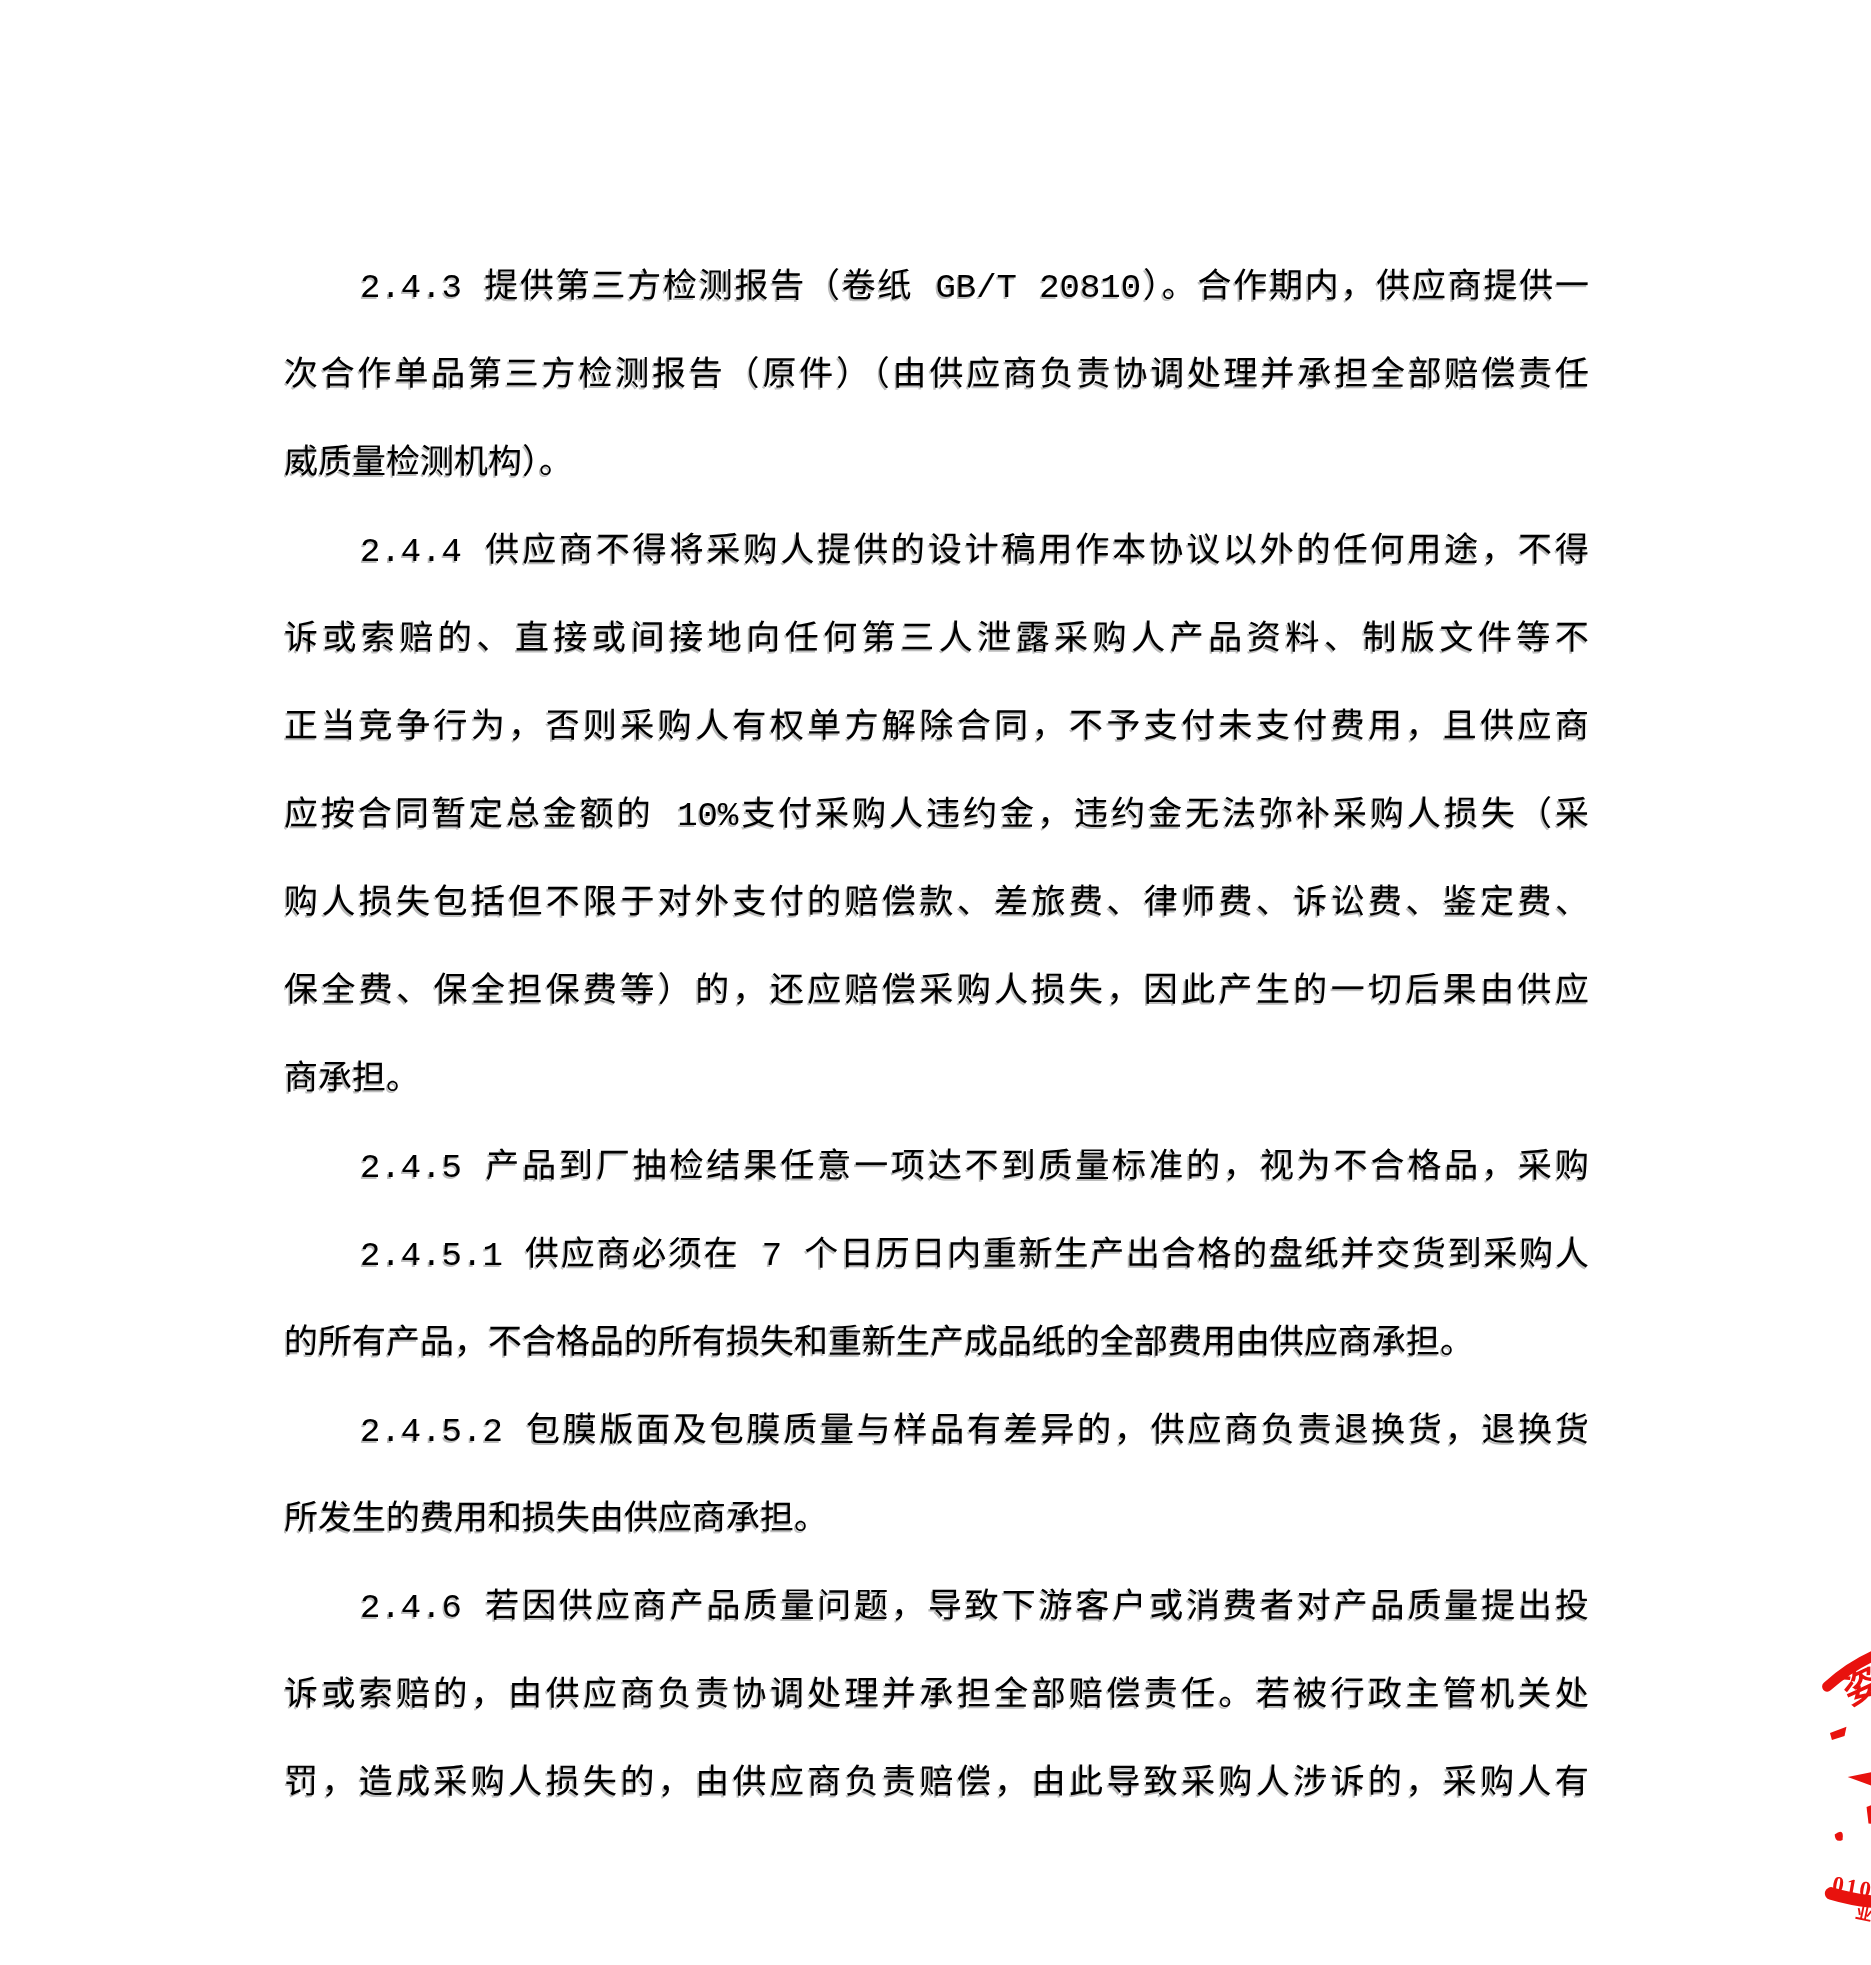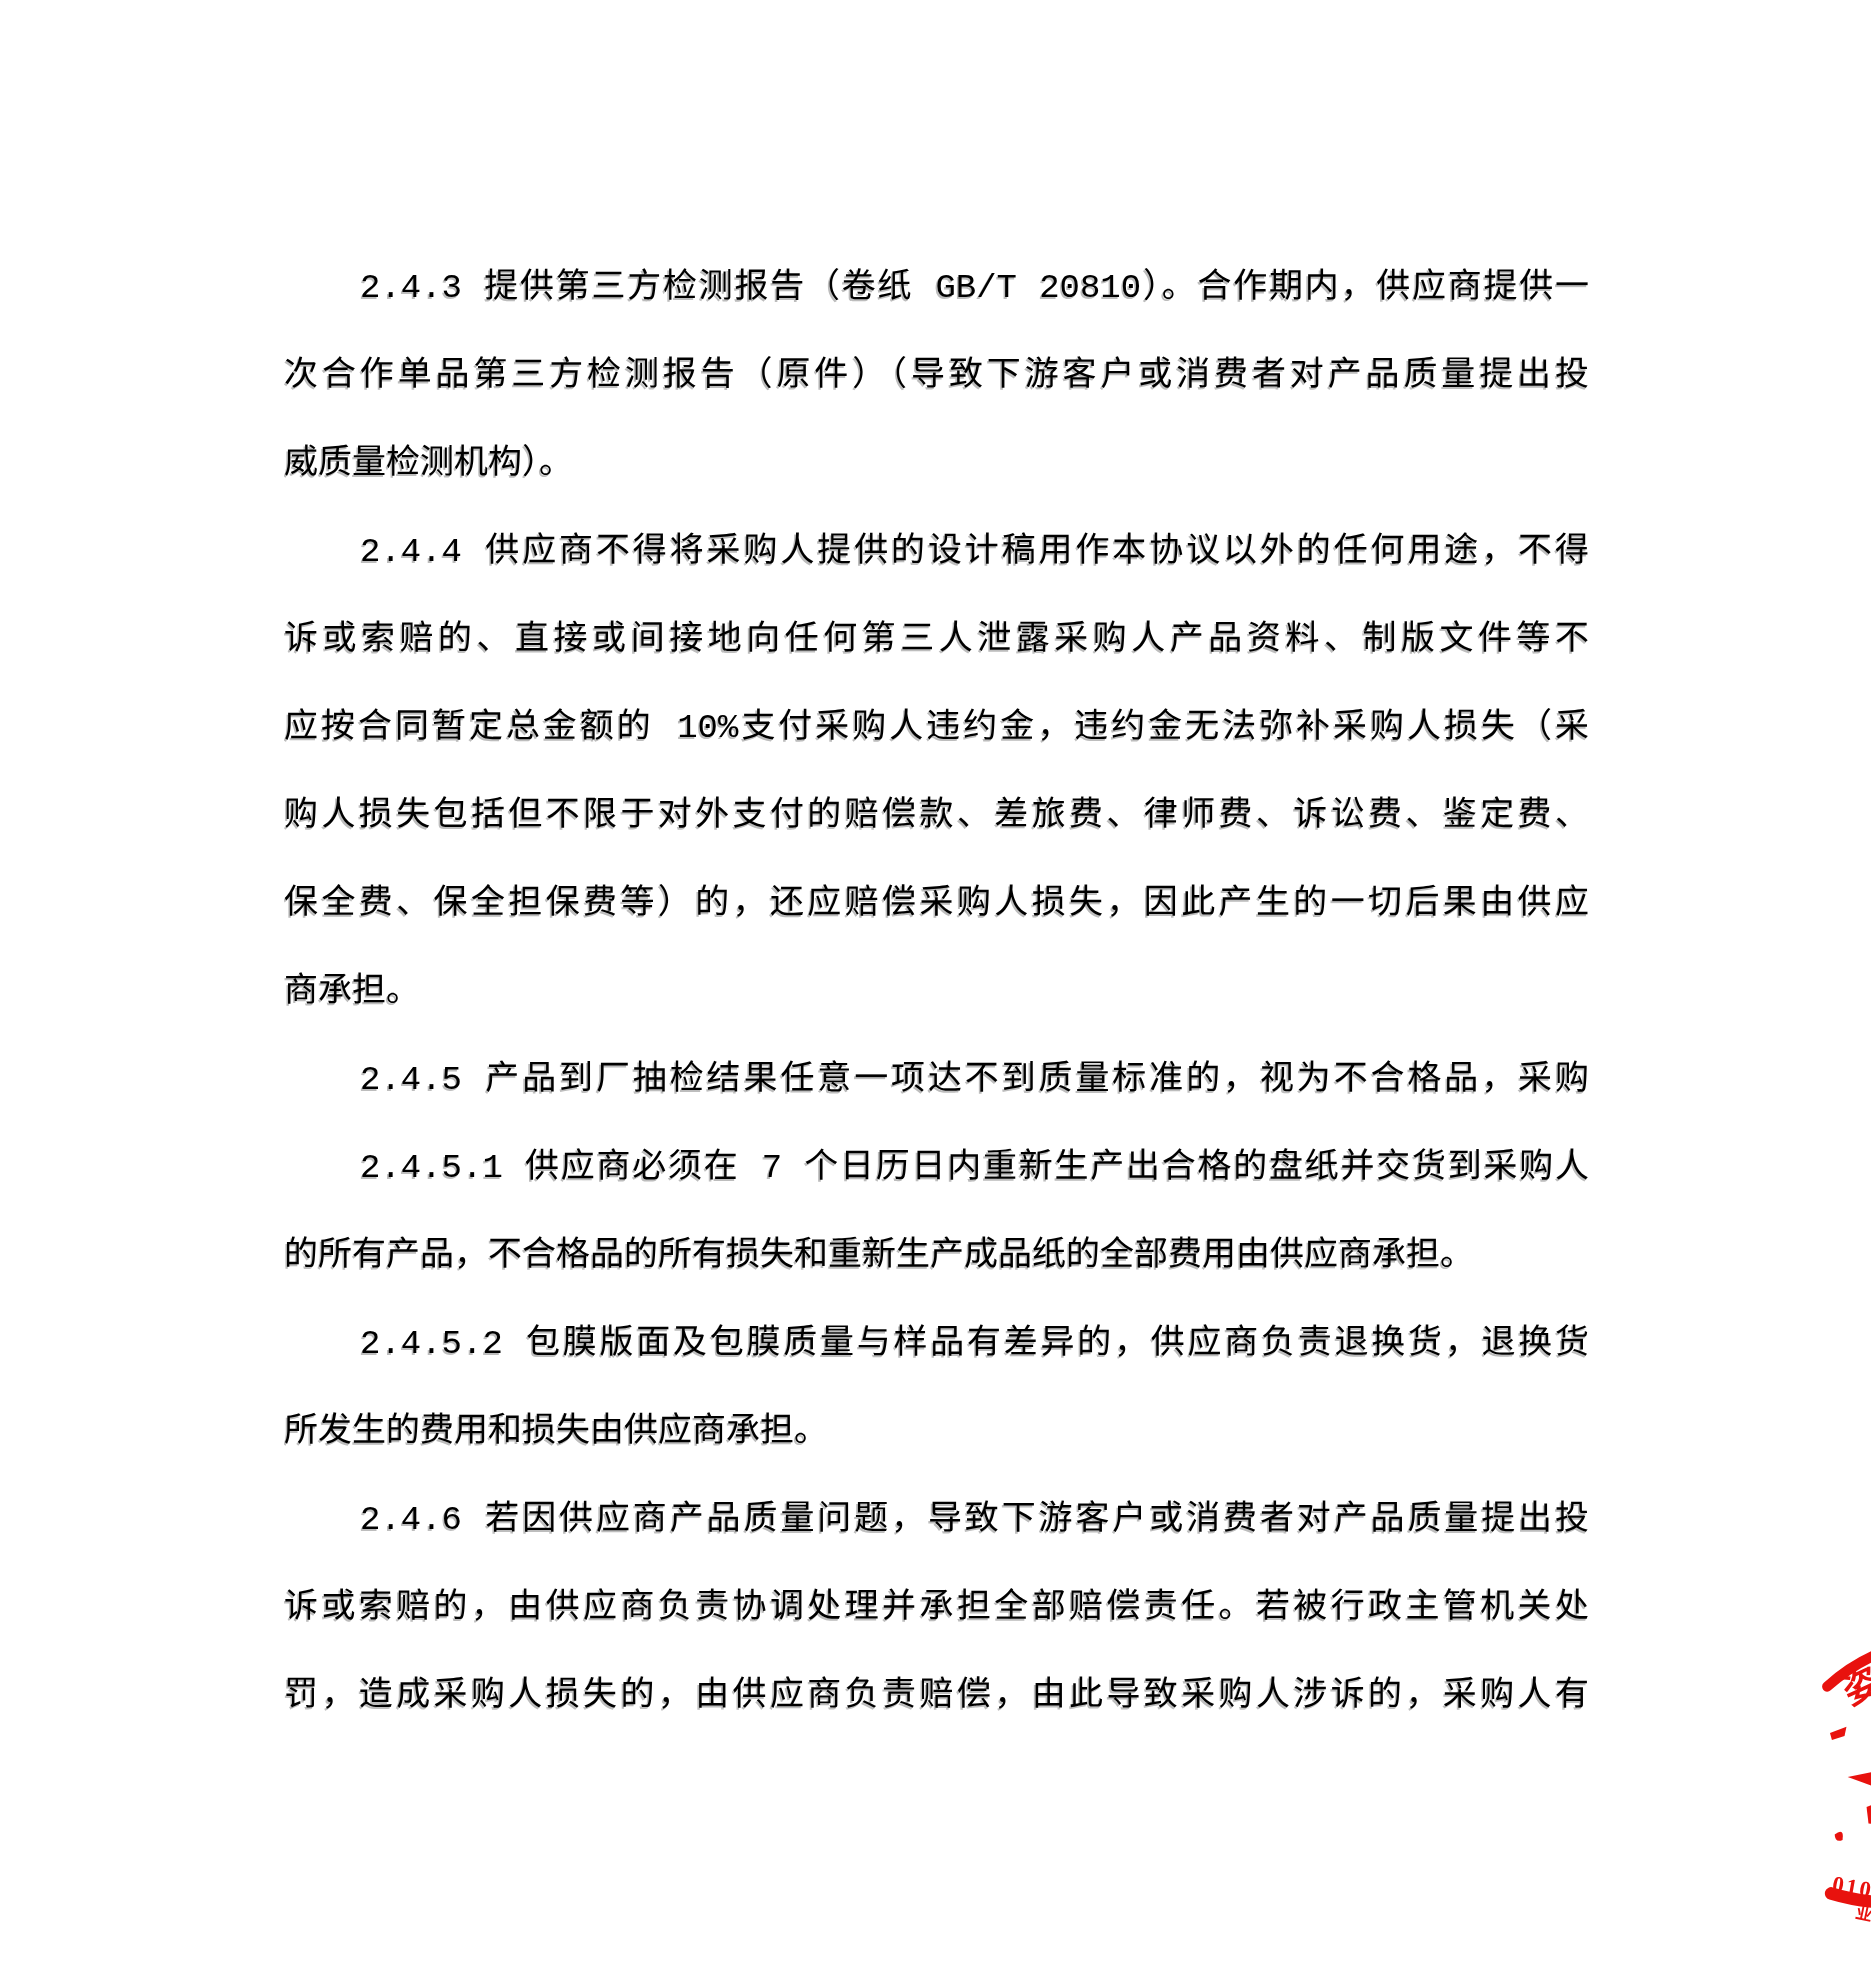--- a/index.html
+++ b/index.html
@@ -48,24 +48,25 @@
     font-weight: bold;
   }
 </style>
 </head>
 <body>
 
 <div class="page">
 
   <div class="text-block">
     <div class="line indent">2.4.3 提供第三方检测报告（卷纸 GB/T 20810）。合作期内，供应商提供一</div>
-    <div class="line">次合作单品第三方检测报告（原件）（导致下游客户或消费者对产品质量提出投</div>
+    <div class="line">次合作单品第三方检测报告（原件）（由供应商负责协调处理并承担全部赔偿责任</div>
     <div class="line end">威质量检测机构）。</div>
     <div class="line indent">2.4.4 供应商不得将采购人提供的设计稿用作本协议以外的任何用途，不得</div>
     <div class="line">诉或索赔的、直接或间接地向任何第三人泄露采购人产品资料、制版文件等不</div>
+    <div class="line">正当竞争行为，否则采购人有权单方解除合同，不予支付未支付费用，且供应商</div>
     <div class="line">应按合同暂定总金额的 10%支付采购人违约金，违约金无法弥补采购人损失（采</div>
     <div class="line">购人损失包括但不限于对外支付的赔偿款、差旅费、律师费、诉讼费、鉴定费、</div>
     <div class="line">保全费、保全担保费等）的，还应赔偿采购人损失，因此产生的一切后果由供应</div>
     <div class="line end">商承担。</div>
     <div class="line indent">2.4.5 产品到厂抽检结果任意一项达不到质量标准的，视为不合格品，采购</div>
     <div class="line indent">2.4.5.1 供应商必须在 7 个日历日内重新生产出合格的盘纸并交货到采购人</div>
     <div class="line end">的所有产品，不合格品的所有损失和重新生产成品纸的全部费用由供应商承担。</div>
     <div class="line indent">2.4.5.2 包膜版面及包膜质量与样品有差异的，供应商负责退换货，退换货</div>
     <div class="line end">所发生的费用和损失由供应商承担。</div>
     <div class="line indent">2.4.6 若因供应商产品质量问题，导致下游客户或消费者对产品质量提出投</div>

